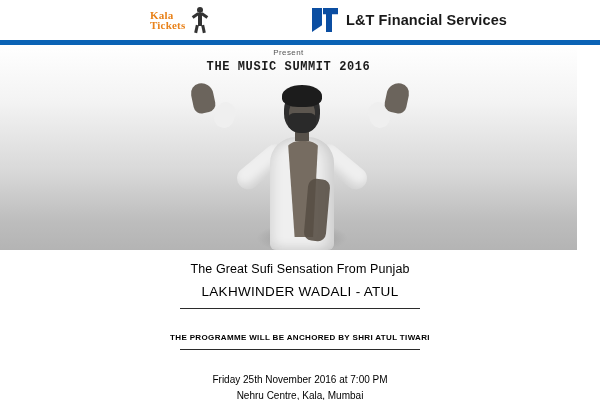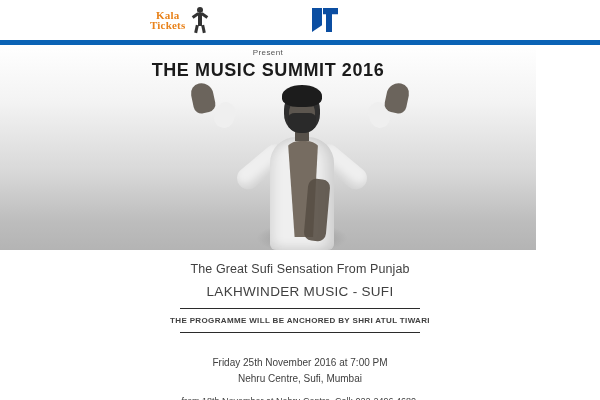--- a/index.html
+++ b/index.html
@@ -27,21 +27,20 @@
     top: 0; left: 0;
     width: 600px;
     height: 40px;
     background: #ffffff;
     border-bottom: 0;
   }
   .header-inner {
     position: relative;
     width: 100%;
     height: 100%;
-    text-align: center;
   }
   .kala-logo {
     position: absolute;
     left: 150px;
     top: 6px;
     width: 62px;
     height: 28px;
     display: flex;
     align-items: center;
   }
@@ -143,43 +142,44 @@
     top: 40px; left: 0;
     width: 600px;
     height: 5px;
     background: #0b63b5;
   }
 
   
   .stage {
     position: absolute;
     top: 45px; left: 0;
-    width: 536px;
+    width: 577px;
     height: 205px;
     background: linear-gradient(180deg, #ffffff 0%, #f3f3f3 28%, #d8d8d8 62%, #bdbdbd 86%, #b4b4b4 100%);
     overflow: hidden;
   }
   .present {
     position: absolute;
     top: 3px;
     width: 100%;
     text-align: center;
     font-size: 8px;
     color: #555;
     letter-spacing: 0.4px;
   }
   .summit-title {
     position: absolute;
     top: 15px;
     width: 100%;
     text-align: center;
-    font-size: 18px;
+    font-size: 12px;
     font-weight: bold;
     color: #1b1b1b;
     letter-spacing: 0.6px;
+    font-family: Liberation Mono, monospace;
   }
 
   
   .performer {
     position: absolute;
     left: 186px;
     top: 38px;
     width: 230px;
     height: 167px;
   }
@@ -302,40 +302,40 @@
   }
 
   
   .info {
     position: absolute;
     top: 250px; left: 0;
     width: 600px;
     height: 150px;
     background: #ffffff;
     text-align: center;
-    color: #404040;
+    color: #000000;
   }
   .line-sufi {
     margin-top: 12px;
     font-size: 12.5px;
     letter-spacing: 0.1px;
   }
   .line-artist {
     margin-top: 8px;
     font-size: 13.5px;
     letter-spacing: 0.3px;
   }
   .rule {
     width: 240px;
     height: 1px;
     background: #2b2b2b;
     margin: 9px auto 0 auto;
   }
   .line-anchor {
-    margin-top: 7px;
+    margin-top: 24px;
     font-size: 8px;
     font-weight: bold;
     letter-spacing: 0.35px;
   }
   .rule2 {
     width: 240px;
     height: 1px;
     background: #2b2b2b;
     margin: 7px auto 0 auto;
   }
@@ -375,20 +375,21 @@
           <div class="legL"></div>
           <div class="legR"></div>
         </div>
       </div>
 
       <div class="lt-logo">
         <div class="lt-mark">
           <div class="lt-l"></div>
           <div class="lt-t"></div>
         </div>
+        <div class="lt-name">L&amp;T Financial Services</div>
       </div>
 
     </div>
   </div>
 
   <div class="blue-bar"></div>
 
   <div class="stage">
     <div class="present">Present</div>
     <div class="summit-title">THE MUSIC SUMMIT 2016</div>
@@ -407,25 +408,25 @@
       <div class="p-neck"></div>
       <div class="p-head"></div>
       <div class="p-face"></div>
       <div class="p-beard"></div>
       <div class="p-hair"></div>
     </div>
   </div>
 
   <div class="info">
     <div class="line-sufi">The Great Sufi Sensation From Punjab</div>
-    <div class="line-artist">LAKHWINDER MUSIC - SUFI</div>
+    <div class="line-artist">LAKHWINDER WADALI - ATUL</div>
     <div class="rule"></div>
     <div class="line-anchor">THE PROGRAMME WILL BE ANCHORED BY SHRI ATUL TIWARI</div>
     <div class="rule2"></div>
     <div class="line-date">Friday 25th November 2016 at 7:00 PM</div>
-    <div class="line-venue">Nehru Centre, Sufi, Mumbai</div>
+    <div class="line-venue">Nehru Centre, Kala, Mumbai</div>
     <div class="tickets">
       <div>from 18th November at Nehru Centre. Call: 022-2496 4680.</div>
 
     </div>
   </div>
 
 </div>
 
 </body></html>

